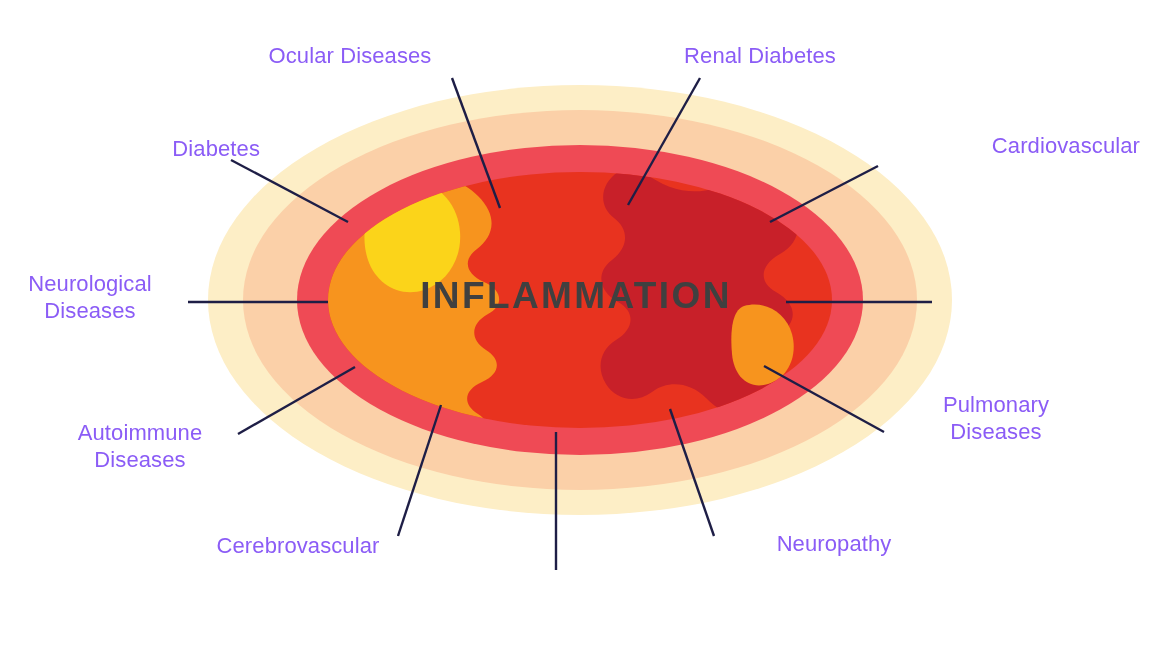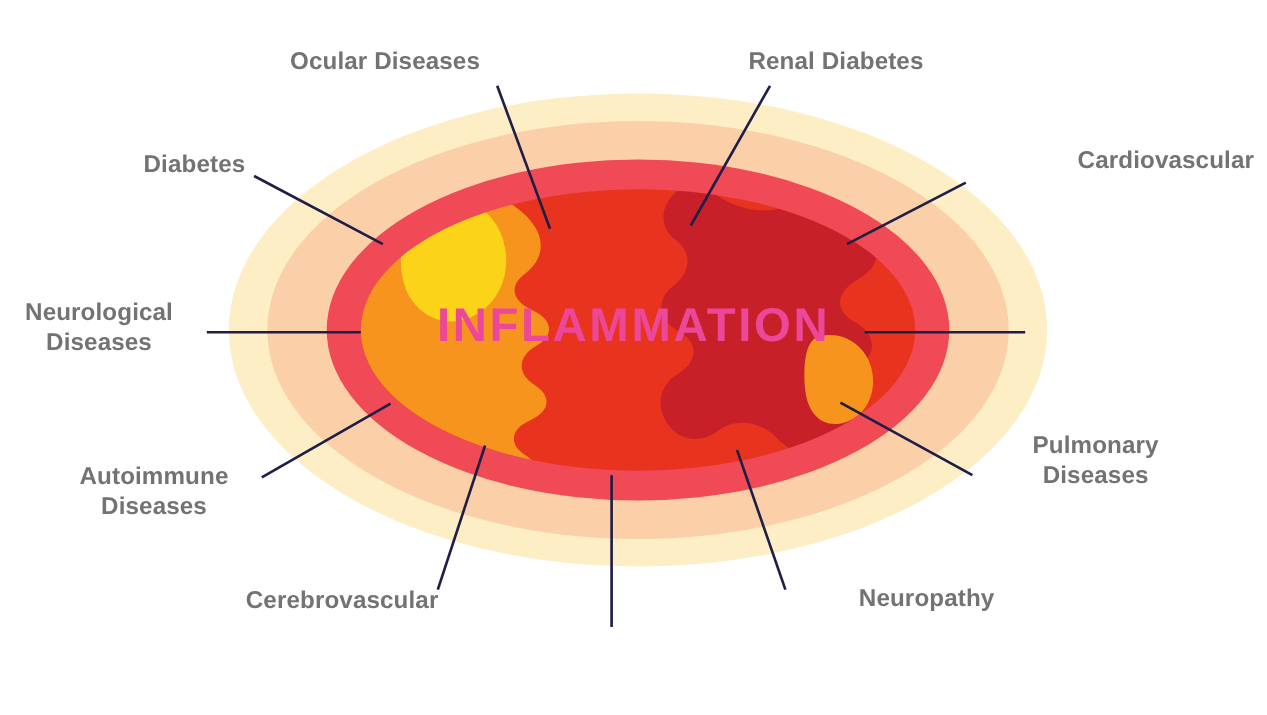--- a/index.html
+++ b/index.html
@@ -22,38 +22,38 @@
   #inflammation-svg {
     position: absolute;
     left: 0;
     top: 0;
     width: 1152px;
     height: 650px;
     display: block;
   }
   .label {
     position: absolute;
-    color: #737373;
+    color: #8b5cf6;
     font-size: 22px;
     line-height: 27px;
-    font-weight: 700;
+    font-weight: 400;
     letter-spacing: 0.1px;
     white-space: pre-line;
   }
   .label.right  { text-align: right; }
-  .label.left   { text-align: right; }
+  .label.left   { text-align: right; margin-left: 37px; }
   .label.center { text-align: center; }
   .center-word {
     position: absolute;
     left: 0;
     width: 1152px;
     top: 272px;
     text-align: center;
-    color: #ec4899;
-    font-size: 43px;
+    color: #404040;
+    font-size: 37px;
     font-weight: 700;
     letter-spacing: 2.4px;
     line-height: 48px;
     pointer-events: none;
   }
 </style>
 </head>
 <body>
 
 <div id="diagram-root">
@@ -142,18 +142,18 @@
   <div class="label center" style="left:0px; top:270px; width:180px;text-align:center;">Neurological
 Diseases</div>
 
 
   <div class="label center" style="left:44px; top:419px; width:192px;">Autoimmune
 Diseases</div>
 
   <div class="label center" style="left:892px; top:391px; width:208px;">Pulmonary
 Diseases</div>
 
-  <div class="label center" style="left:201px; top:532px; width:220px;">Cerebrovascular</div>
+  <div class="label center" style="left:188px; top:532px; width:220px;">Cerebrovascular</div>
 
-  <div class="label center" style="left:724px; top:530px; width:180px;text-align:right;">Neuropathy</div>
+  <div class="label center" style="left:744px; top:530px; width:180px;">Neuropathy</div>
 
 
 </div>
 
 </body></html>

